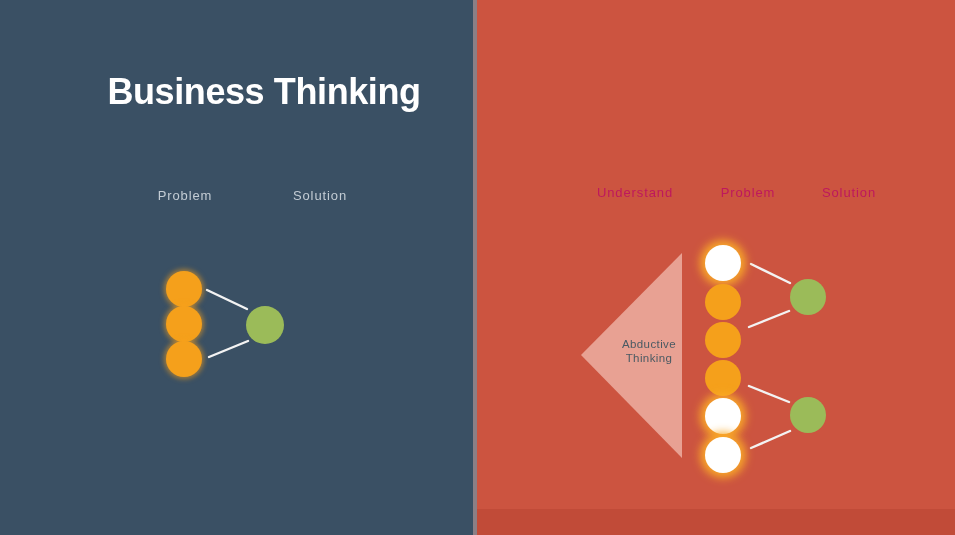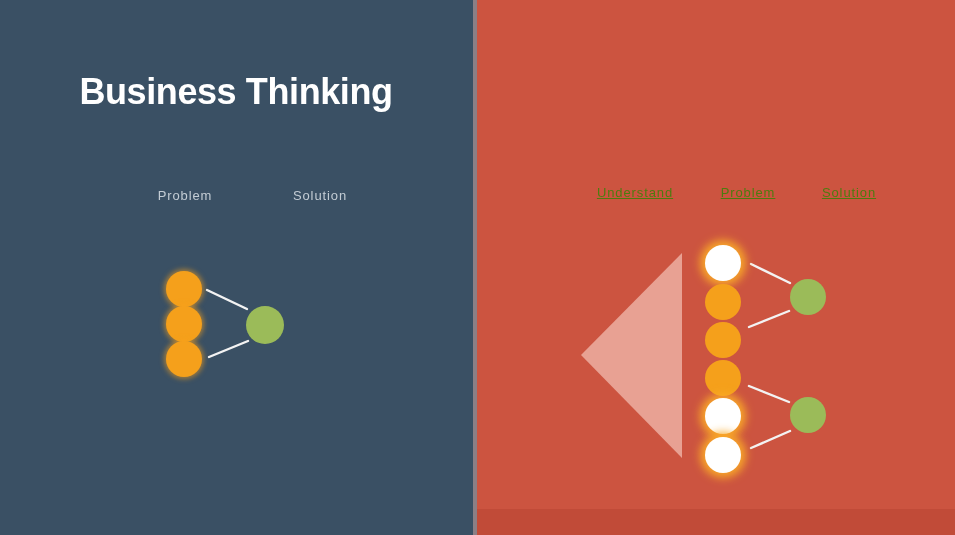--- a/index.html
+++ b/index.html
@@ -51,36 +51,37 @@
   
   .panel-title {
     position: absolute;
     width: 100%;
     text-align: center;
     color: #ffffff;
     font-size: 36px;
     font-weight: bold;
     letter-spacing: -0.4px;
     white-space: nowrap;
+    margin-left: 28px;
   }
   #business-title { top: 71px; left: 0; }
   #design-title   { top: 71px; left: 0; }
 
   
   .col-label {
     position: absolute;
     text-align: center;
     font-size: 13px;
     letter-spacing: 0.9px;
     white-space: nowrap;
     transform: translateX(-50%);
     padding-left: 48px;
   }
   .col-label.on-blue { color: #c3ccd4; }
-  .col-label.on-red  { color: #4d7c0f; text-decoration: underline; }
+  .col-label.on-red  { color: #be185d; }
 
   
   .diagram {
     position: absolute;
     left: 0;
     top: 0;
     width: 955px;
     height: 535px;
     pointer-events: none;
   }
@@ -145,20 +146,24 @@
 
   <div class="col-label on-red" style="left:611px; top:185px;">Understand</div>
   <div class="col-label on-red" style="left:724px; top:185px;">Problem</div>
   <div class="col-label on-red" style="left:825px; top:185px;">Solution</div>
 
   <div id="abductive-triangle">
     <svg width="101" height="205" viewBox="0 0 101 205" xmlns="http://www.w3.org/2000/svg">
       <polygon points="101,0 101,205 0,102" fill="#e8a193"></polygon>
     </svg>
   </div>
+  <div id="abductive-label">
+    <div>Abductive</div>
+    <div>Thinking</div>
+  </div>
 
   <svg class="diagram" id="connectors-layer" width="955" height="535" viewBox="0 0 955 535" xmlns="http://www.w3.org/2000/svg">
     <g id="business-connectors" stroke="#f3f3f3" stroke-width="2.4" stroke-linecap="round">
         <line x1="207" y1="290" x2="247" y2="309"></line>
         <line x1="209" y1="357" x2="248" y2="341"></line>
       </g>
     <g id="design-connectors" stroke="#f3f3f3" stroke-width="2.4" stroke-linecap="round">
         <line x1="751" y1="264" x2="790" y2="283"></line>
         <line x1="749" y1="327" x2="789" y2="311"></line>
         <line x1="749" y1="386" x2="789" y2="402"></line>

